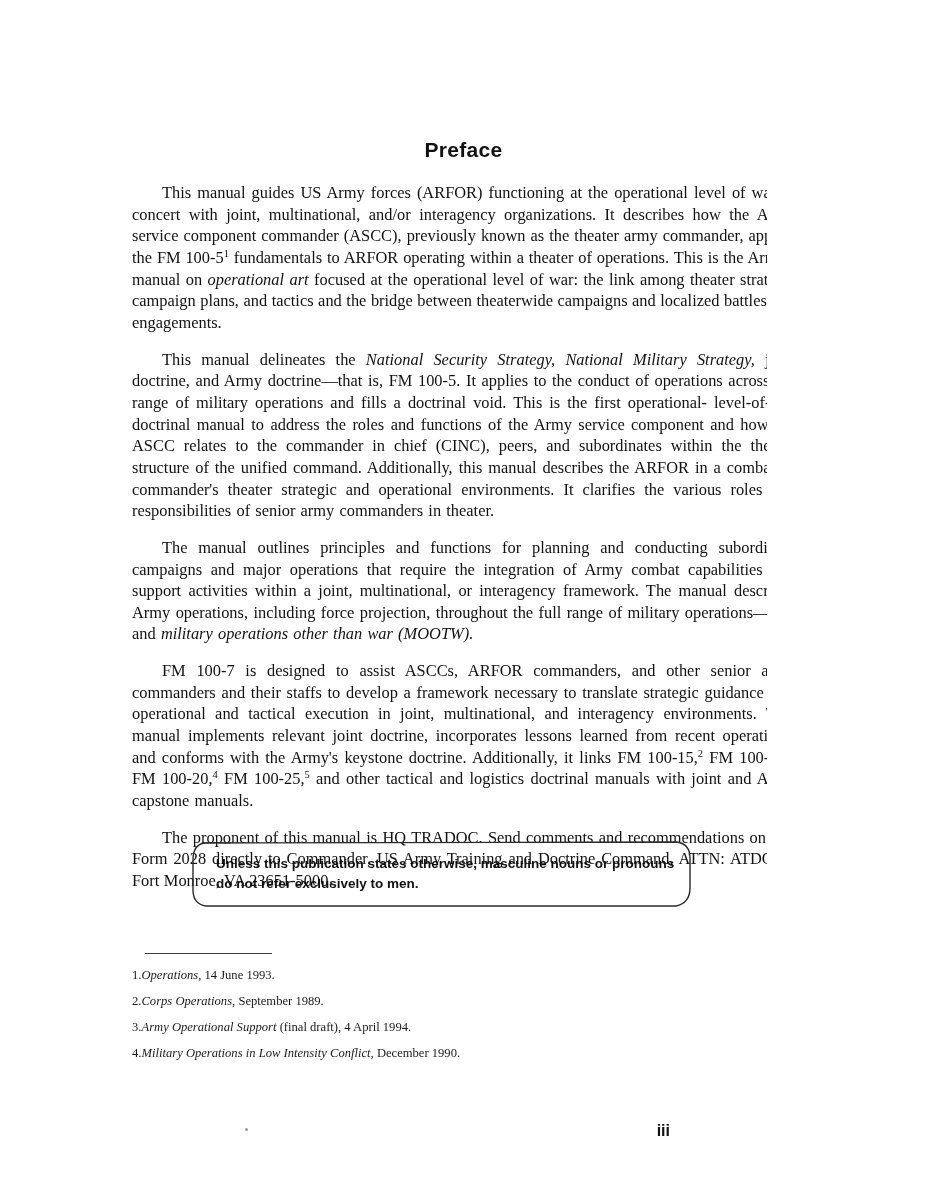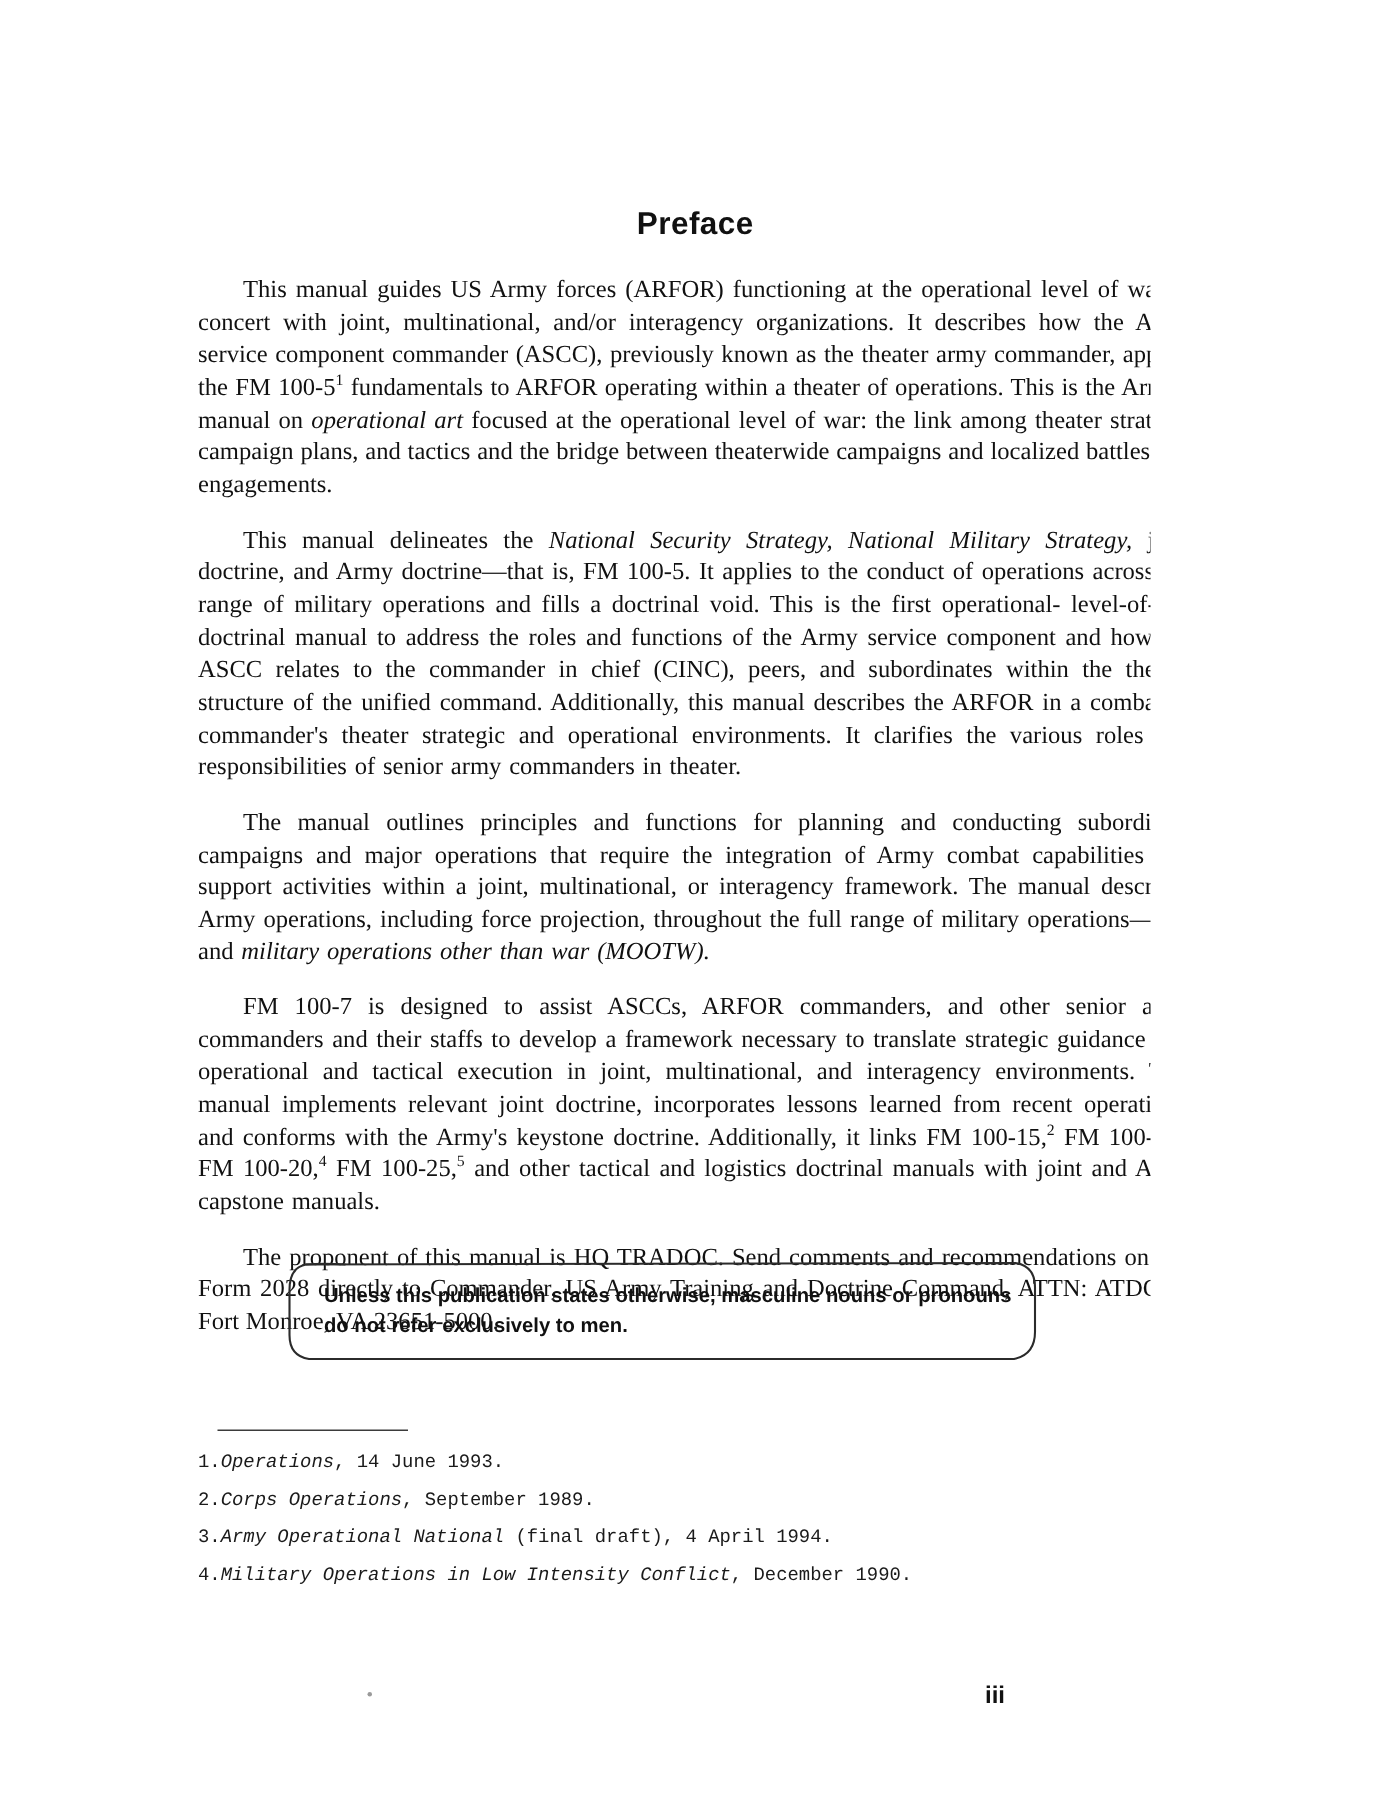--- a/index.html
+++ b/index.html
@@ -79,21 +79,21 @@
     top: 953px;
     width: 127px;
     height: 0;
     border-top: 1px solid #3b3b3b;
   }
   .footnotes {
     position: absolute;
     left: 132px;
     top: 968px;
     width: 600px;
-    font-family: Liberation Mono, monospace;
+    font-family: Liberation Serif, serif;
     font-size: 12.6px;
     color: #1a1a1a;
   }
   .footnotes .fn {
     margin: 0 0 11px 0;
     white-space: nowrap;
   }
   .footnotes .fn .num { }
   .footnotes .fn .ti { font-style: italic; }
 
@@ -143,21 +143,21 @@
       <path d="M14 5 Q26 4 40 5" fill="none" stroke="#2b2b2b" stroke-width="1.2" stroke-linecap="round"></path>
     </svg>
     <div class="note-text">Unless this publication states otherwise, masculine nouns or pronouns do not refer exclusively to men.</div>
   </div>
 
   <div class="footnote-rule"></div>
 
   <div class="footnotes">
     <p class="fn"><span class="num">1.</span><span class="ti">Operations</span><span>, 14 June 1993.</span></p>
     <p class="fn"><span class="num">2.</span><span class="ti">Corps Operations</span><span>, September 1989.</span></p>
-    <p class="fn"><span class="num">3.</span><span class="ti">Army Operational National</span><span> (final draft), 4 April 1994.</span></p>
+    <p class="fn"><span class="num">3.</span><span class="ti">Army Operational Support</span><span> (final draft), 4 April 1994.</span></p>
     <p class="fn"><span class="num">4.</span><span class="ti">Military Operations in Low Intensity Conflict</span><span>, December 1990.</span></p>
   </div>
 
   <div class="stray-dot"></div>
 
   <div class="page-number">iii</div>
 
 </div>
 
 </body></html>

